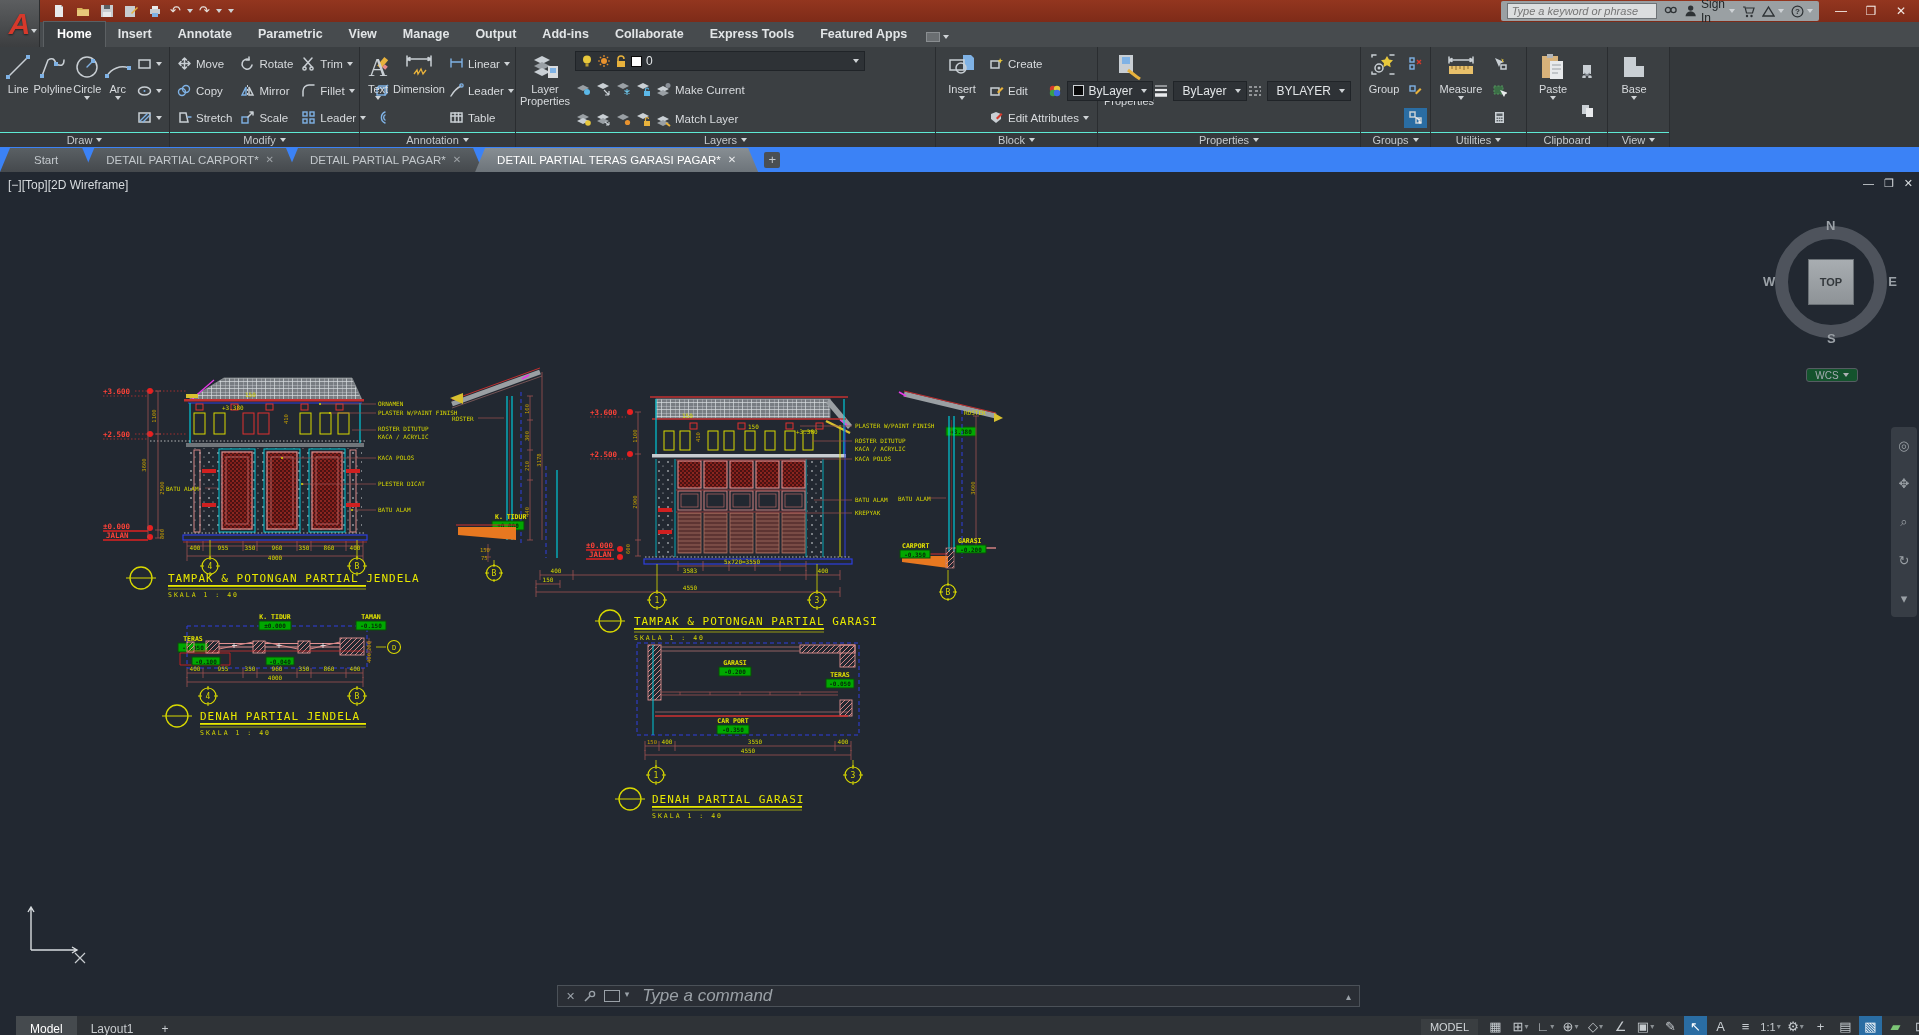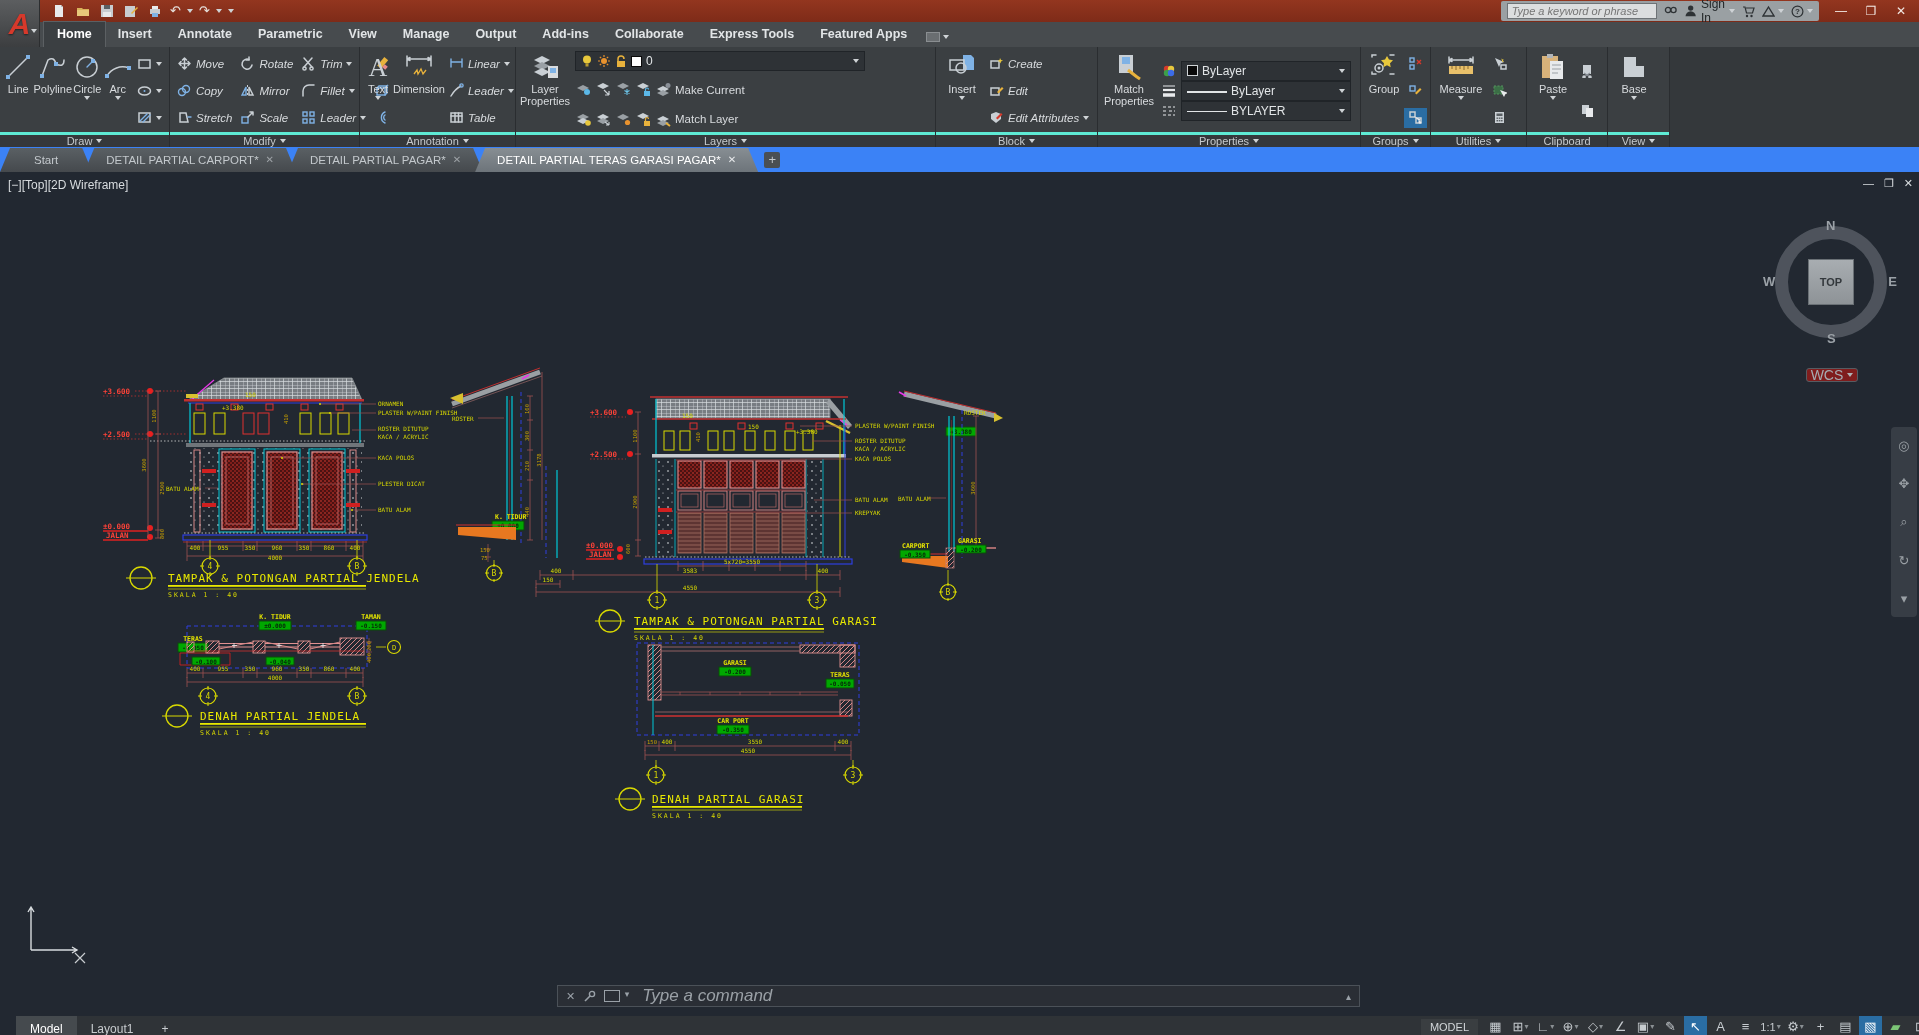--- a/index.html
+++ b/index.html
@@ -33,25 +33,25 @@
     background:#474b4e;display:flex;align-items:flex-end;padding-left:44px;font-weight:bold;}
   .rtab{font-size:12.5px;color:#E2E5E7;padding:0 13px;line-height:24px;height:25px;}
   .rtab.sel{background:#3b3f42;outline:1px solid #5c6063;color:#fff;}
   .ribtoggle{margin-left:6px;margin-bottom:5px;display:flex;align-items:center;gap:3px;}
   .ribtoggle .box{width:14px;height:10px;background:#6a6e71;border:1px solid #8a8e91;}
   
   .ribbon{position:absolute;top:47px;left:0;width:1919px;height:100px;background:#3b3f42;display:flex;}
   .panel{border-right:1px solid #2a2d30;display:flex;flex-direction:column;flex:0 0 auto;}
   .pbody{flex:1;display:flex;padding:2px 3px 0;}
   .plabel{height:15px;font-size:11px;color:#c6cacd;text-align:center;background:#35383b;
-    border-top:3px solid #5eead4;line-height:14px;display:flex;align-items:center;justify-content:center;gap:4px;}
+    border-top:1px solid #5eead4;line-height:14px;display:flex;align-items:center;justify-content:center;gap:4px;}
   .bigbtn{width:46px;display:flex;flex-direction:column;align-items:center;padding-top:3px;gap:1px;
     color:#d8dbde;font-size:11px;text-align:center;line-height:12px;}
   .bigbtn svg{width:30px;height:30px;flex:0 0 auto;}
-  .smallcol{display:flex;flex-direction:column;justify-content:space-around;padding:1px 0;font-style:italic;}
+  .smallcol{display:flex;flex-direction:column;justify-content:space-around;padding:1px 0;}
   .stool{display:flex;align-items:center;gap:4px;color:#d8dbde;font-size:11.5px;height:20px;padding:0 4px;}
   .stool svg{width:15px;height:15px;flex:0 0 auto;}
   .ik{stroke:#c9cfd4;fill:none;stroke-width:1.5;stroke-linecap:round;}
   .ib{stroke:#7fb2e5;fill:none;stroke-width:1.4;stroke-linecap:round;}
   .pt{fill:#7fb2e5;}
   .ddrop{height:20px;background:#2e3236;border:1px solid #202428;display:flex;align-items:center;gap:4px;
     padding:0 5px;color:#e2e5e7;font-size:12px;}
   .ddrop .sp{flex:1;}
   .swatch{width:11px;height:11px;background:#fff;border:1px solid #0a0a0a;display:inline-block;}
   .swatchb{width:11px;height:11px;background:#0a0a0a;border:1px solid #cfd3d6;display:inline-block;}
@@ -72,22 +72,22 @@
   .viewport{position:absolute;top:172px;left:0;width:1919px;height:836px;background:#222831;}
   .vplabel{position:absolute;top:6px;left:8px;font-size:12px;color:#d8dcdf;z-index:4;}
   .vpwin{position:absolute;top:5px;right:6px;display:flex;gap:10px;z-index:4;color:#dadee1;font-size:11px;}
   
   .viewcube{position:absolute;left:1771px;top:50px;width:120px;height:120px;z-index:3;}
   .ring{position:absolute;left:4px;top:4px;width:112px;height:112px;border-radius:50%;
     border:13px solid rgba(150,156,162,0.38);}
   .cl{position:absolute;font-size:13px;font-weight:bold;color:#9ba1a7;}
   .cubeface{position:absolute;left:37px;top:37px;width:46px;height:46px;background:linear-gradient(#a8adb1,#8e9397);
     border:1px solid #6a7075;color:#33383c;font-size:11px;font-weight:bold;display:flex;align-items:center;justify-content:center;}
-  .wcsbtn{position:absolute;left:1806px;top:196px;width:52px;height:14px;background:#7f1d1d;border:1px solid #565c62;
-    border-radius:3px;color:#a6acb2;font-size:14px;display:flex;align-items:center;justify-content:center;gap:4px;z-index:3;}
+  .wcsbtn{position:absolute;left:1806px;top:196px;width:52px;height:14px;background:#14532d;border:1px solid #565c62;
+    border-radius:3px;color:#a6acb2;font-size:10px;display:flex;align-items:center;justify-content:center;gap:4px;z-index:3;}
   .navbar{position:absolute;left:1891px;top:255px;width:26px;height:190px;background:rgba(130,136,142,0.22);
     border-radius:4px;display:flex;flex-direction:column;align-items:center;justify-content:space-around;z-index:3;color:#9aa0a5;}
   .navbar span{font-size:13px;}
   
   .cmdbar{position:absolute;top:985px;left:557px;width:803px;height:22px;background:#2a2e35;
     border:1px solid #4b5158;display:flex;align-items:center;gap:8px;padding:0 8px;z-index:5;}
   .cmdx{color:#9aa1a8;font-size:11px;}
   .cmdcust{width:16px;height:12px;border:1px solid #9aa1a8;display:inline-block;position:relative;}
   .cmdcust::after{content:"▾";position:absolute;right:-10px;top:-2px;font-size:9px;color:#9aa1a8;}
   .cmdtext{font-size:17px;font-style:italic;color:#9aa0a6;margin-left:14px;flex:1;}
@@ -581,21 +581,21 @@
   <div class="panel" style="width:263px">
     <div class="pbody" style="gap:4px">
       <div class="bigbtn" style="width:56px">
         <svg viewBox="0 0 30 30">
             <rect x="5" y="3" width="14" height="18" fill="#c9cfd4"></rect>
             <rect x="8" y="5" width="8" height="7" fill="#7fb2e5"></rect>
             <path d="M14,18 l9,7 M23,25 l3,2" stroke="#e8b23c" stroke-width="3"></path>
           </svg>
         <span>Match Properties</span>
         </div>
-      <div style="display:flex;flex-direction:column;justify-content:center;width:190px;padding:2px 0;">
+      <div style="display:flex;flex-direction:row;justify-content:flex-end;width:190px;padding:2px 0;">
         <div style="display:flex;align-items:center;gap:4px">
           <svg width="16" height="16" viewBox="0 0 16 16">
               <circle cx="6" cy="6" r="3.2" fill="#d6392b"></circle>
               <circle cx="10" cy="6" r="3.2" fill="#e8c83c"></circle>
               <circle cx="6" cy="10" r="3.2" fill="#3c9e4a"></circle>
               <circle cx="10" cy="10" r="3.2" fill="#3c6ce8"></circle>
             </svg>
           <div class="ddrop" style="flex:1">
               <span class="swatchb"></span>
               <span>ByLayer</span>

